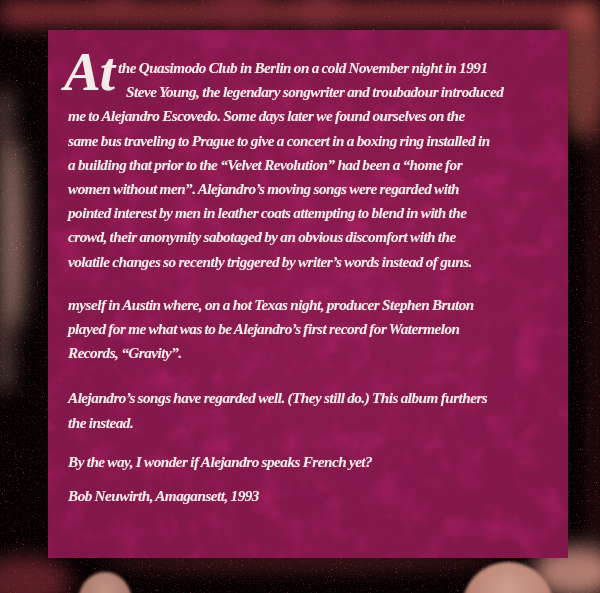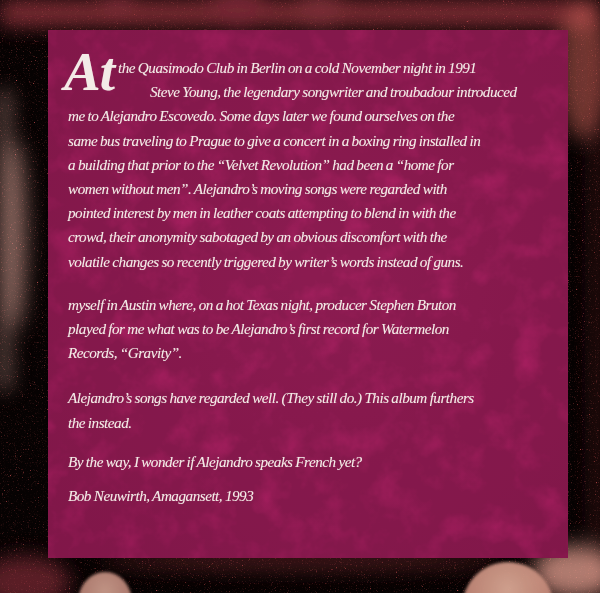--- a/index.html
+++ b/index.html
@@ -7,28 +7,28 @@
     width:600px;height:593px;overflow:hidden;position:relative;
     font-family:"Liberation Serif", serif;
     background:#c85150;
   }
   .stage{position:absolute;inset:0;width:504px;height:593px;}
   svg.bg{position:absolute;left:0;top:0;display:block;}
 
   .panel-text{
     position:absolute;left:68px;top:56px;width:486px;
     color:var(--text,#f3ebe7);
-    font-style:italic;font-weight:400;
+    font-style:italic;font-weight:700;
     font-size:15.2px;line-height:24.2px;
     letter-spacing:-0.5px;word-spacing:-0.5px;
     text-shadow:0 0 1px rgba(255,238,232,.35);
   }
   .ln{white-space:nowrap;}
   .ind1{margin-left:50px;}
-  .ind2{margin-left:82px;}
+  .ind2{margin-left:58px;}
   .para{margin:0 0 19px 0;}
   .para.p2{margin-bottom:21px;}
   .para.p3{margin-bottom:15px;}
   .para.p4{margin-bottom:10px;}
   .para.sig{margin-bottom:4px;}
 
   .dropcap{
     position:absolute;left:64px;top:44px;
     color:var(--text,#f3ebe7);
     font-style:italic;font-weight:700;

